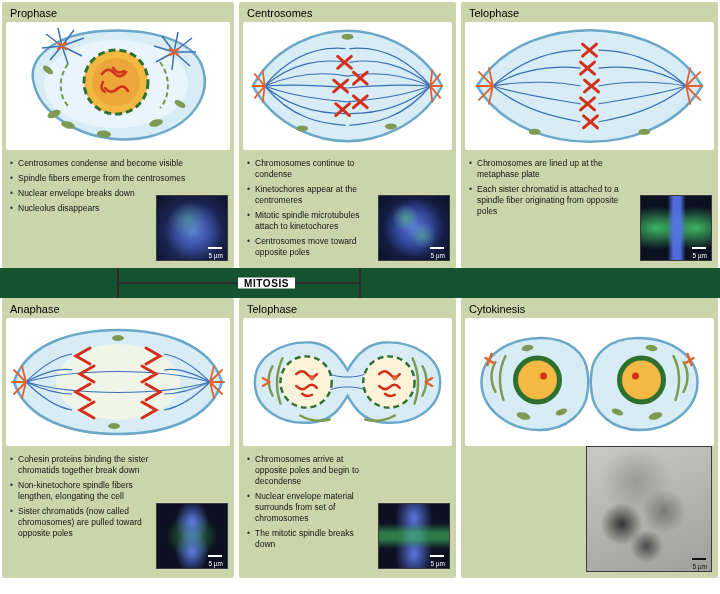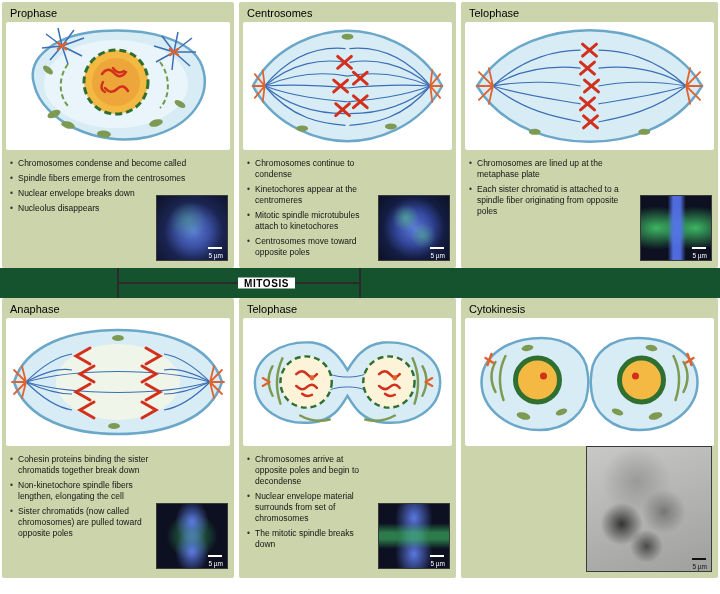--- a/index.html
+++ b/index.html
@@ -112,21 +112,21 @@
           </g>
         <g stroke="#3b6fb5" stroke-width="1.5">
           <path d="M168,30 L156,14 M168,30 L172,10 M168,30 L186,16 M168,30 L190,30 M168,30 L148,24 M168,30 L150,40 M168,30 L166,48 M168,30 L184,44"></path>
         </g>
         <g stroke="#e0622e" stroke-width="2.5" stroke-linecap="round">
             <path d="M164,27 L172,33 M172,27 L164,33"></path>
           </g>
       </svg>
     </div>
     <ul class="bullets">
-      <li>Chromosomes condense and become called</li>
+      <li>Centrosomes condense and become visible</li>
       <li>Spindle fibers emerge from the centrosomes</li>
       <li>Nuclear envelope breaks down</li>
       <li>Nucleolus disappears</li>
     </ul>
     <div class="micro m1">
       <div class="scalebar"></div>
       <div class="scalelabel">5 µm</div>
     </div>
   </section>
 

